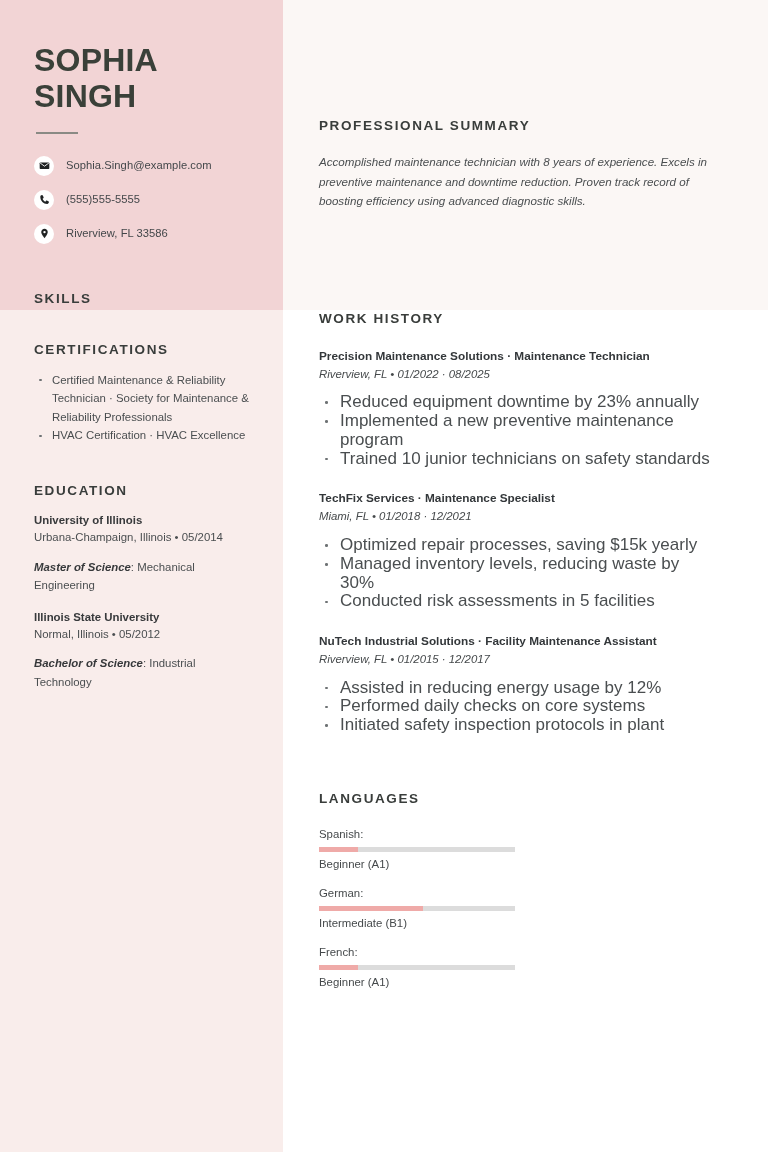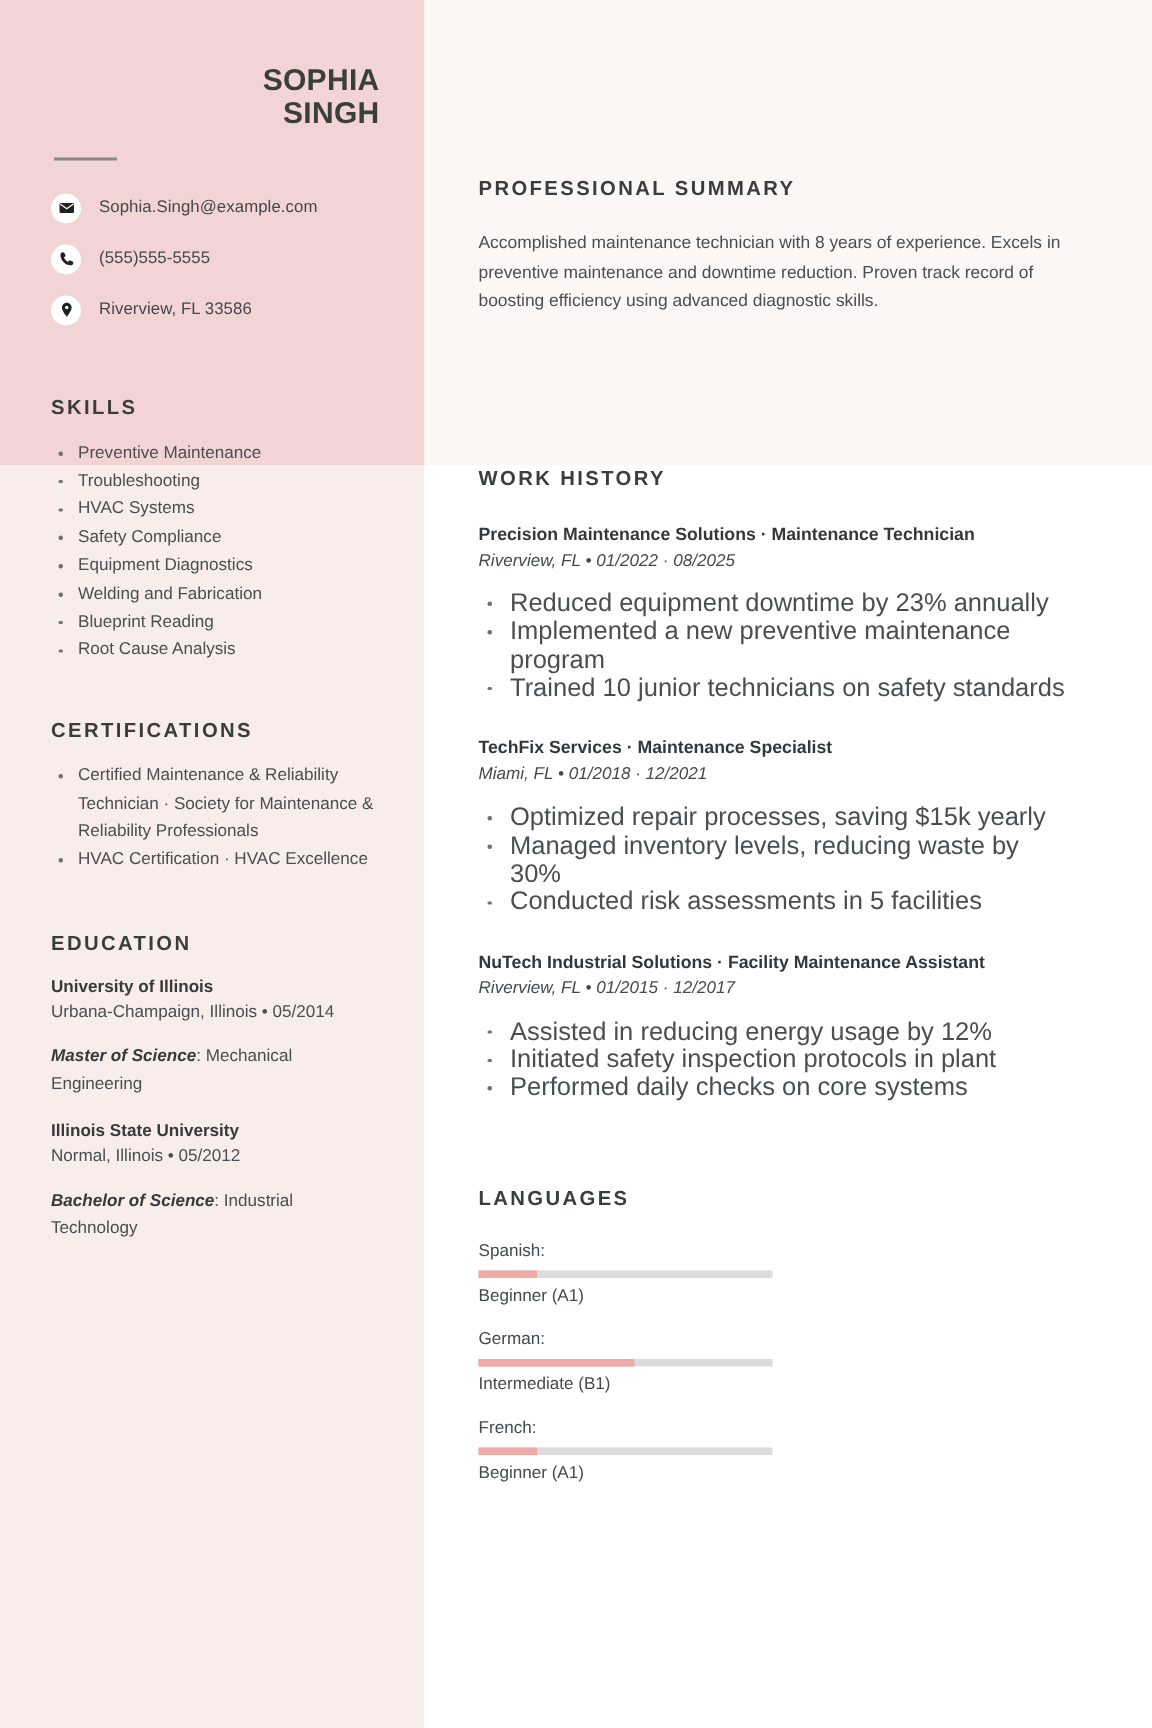--- a/index.html
+++ b/index.html
@@ -36,27 +36,26 @@
   .col-right {
     position: absolute;
     left: 283px; top: 0;
     width: 485px; height: 1152px;
     padding: 0 52px 0 36px;
   }
 
   
   .name {
     margin-top: 43px;
-    font-size: 20px;
+    font-size: 32px;
     font-weight: bold;
     line-height: 1.12;
     letter-spacing: 0.2px;
     color: #3A4039;
     text-transform: uppercase;
-    text-align: right;
   }
   .name-line { display: block; }
 
   .name-rule {
     width: 42px;
     height: 2px;
     background: #8A8A84;
     margin: 17px 0 0 2px;
   }
 
@@ -150,20 +149,21 @@
     color: #37393B;
   }
 
   
   #summary-section { padding-top: 118px; }
   .summary-text {
     margin-top: 19px;
     font-size: 11.6px;
     line-height: 19.6px;
     color: #4A4E50;
+    font-style: italic;
   }
 
   #work-section { margin-top: 100px; }
 
   .job { margin-top: 22px; }
   .job-title {
     font-size: 11.8px;
     font-weight: bold;
     color: #33373A;
     line-height: 17px;
@@ -277,30 +277,20 @@
             <circle cx="8" cy="5.9" r="1.7" fill="#FFFFFF"></circle>
           </svg>
         </span>
         <span class="contact-text">Riverview, FL 33586</span>
       </div>
 
     </div>
 
     <div class="left-sec" id="skills-section">
       <div class="sec-title">SKILLS</div>
-      <ul class="bullets" id="skills-list">
-        <li>Preventive Maintenance</li>
-        <li>Troubleshooting</li>
-        <li>HVAC Systems</li>
-        <li>Safety Compliance</li>
-        <li>Equipment Diagnostics</li>
-        <li>Welding and Fabrication</li>
-        <li>Blueprint Reading</li>
-        <li>Root Cause Analysis</li>
-      </ul>
     </div>
 
     <div class="left-sec" id="certifications-section">
       <div class="sec-title">CERTIFICATIONS</div>
       <ul class="bullets" id="certifications-list">
         <li>Certified Maintenance &amp; Reliability Technician · Society for Maintenance &amp; Reliability Professionals</li>
         <li>HVAC Certification · HVAC Excellence</li>
       </ul>
     </div>
 
@@ -350,22 +340,22 @@
           <li>Managed inventory levels, reducing waste by 30%</li>
           <li>Conducted risk assessments in 5 facilities</li>
         </ul>
       </div>
 
       <div class="job">
         <div class="job-title">NuTech Industrial Solutions · Facility Maintenance Assistant</div>
         <div class="job-meta">Riverview, FL  •  01/2015 · 12/2017</div>
         <ul class="job-bullets">
           <li>Assisted in reducing energy usage by 12%</li>
+          <li>Performed daily checks on core systems</li>
           <li>Initiated safety inspection protocols in plant</li>
-          <li>Performed daily checks on core systems</li>
         </ul>
       </div>
     </div>
 
     <div id="languages-section">
       <div class="sec-title-right">LANGUAGES</div>
 
       <div class="lang-grid">
 
         <div class="lang-item">

